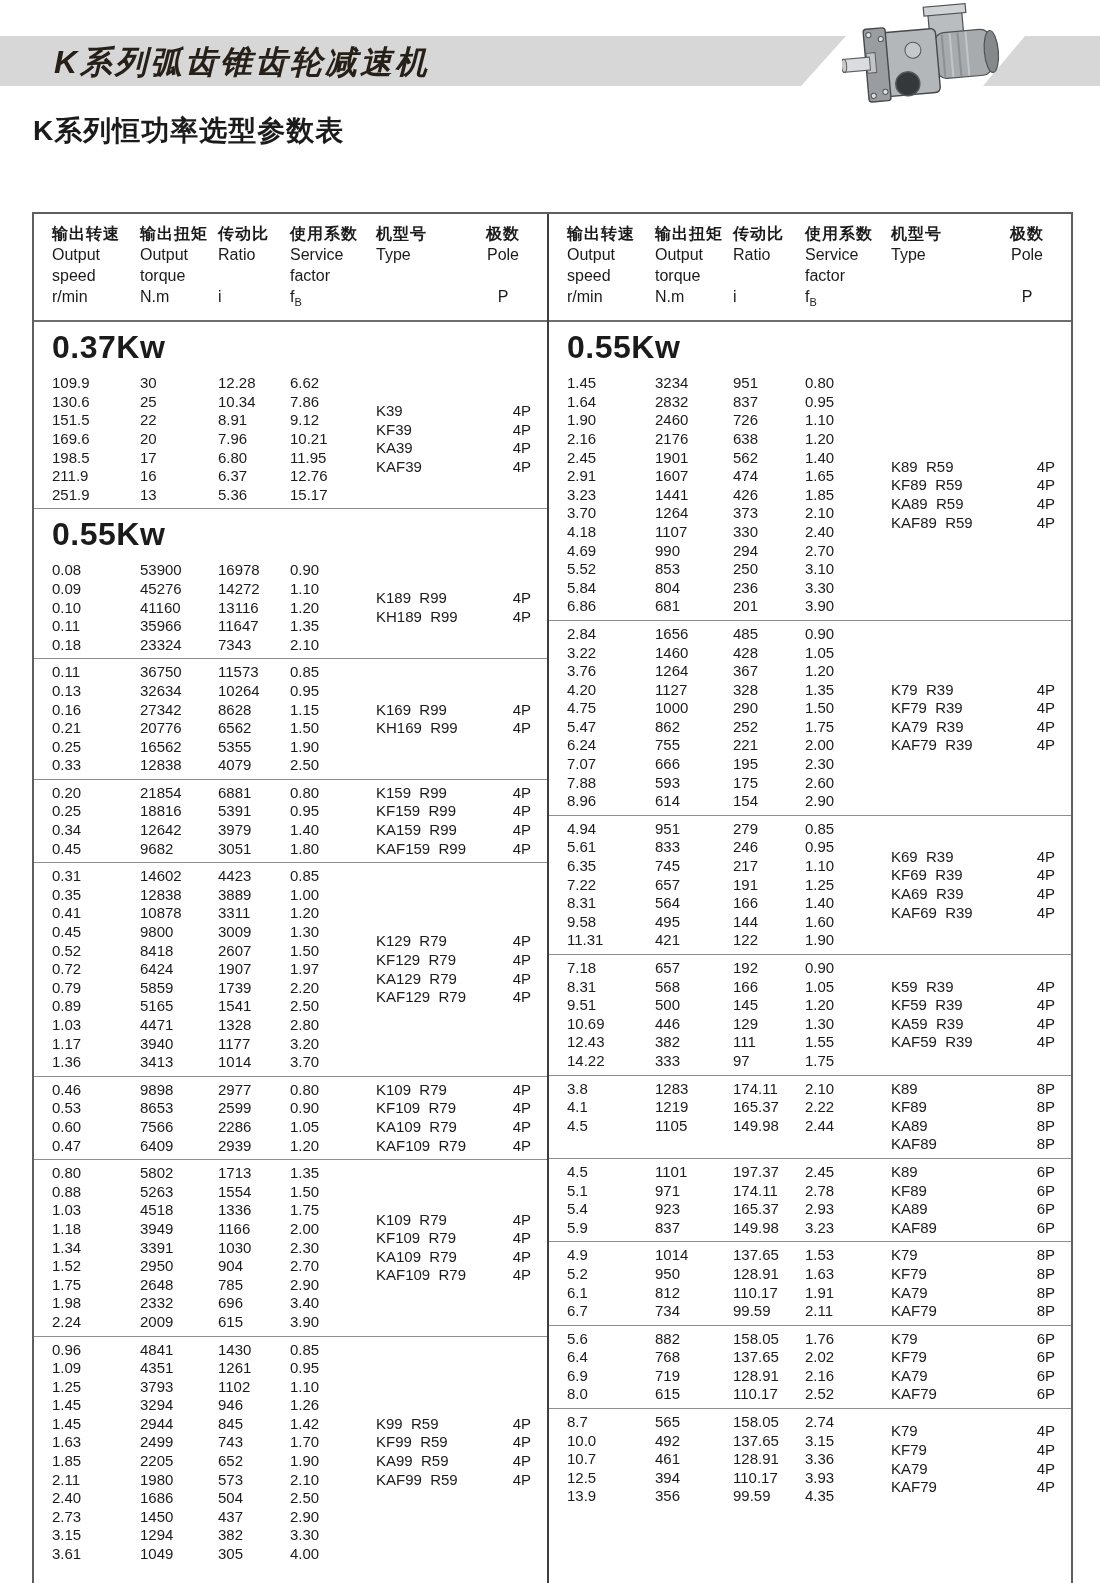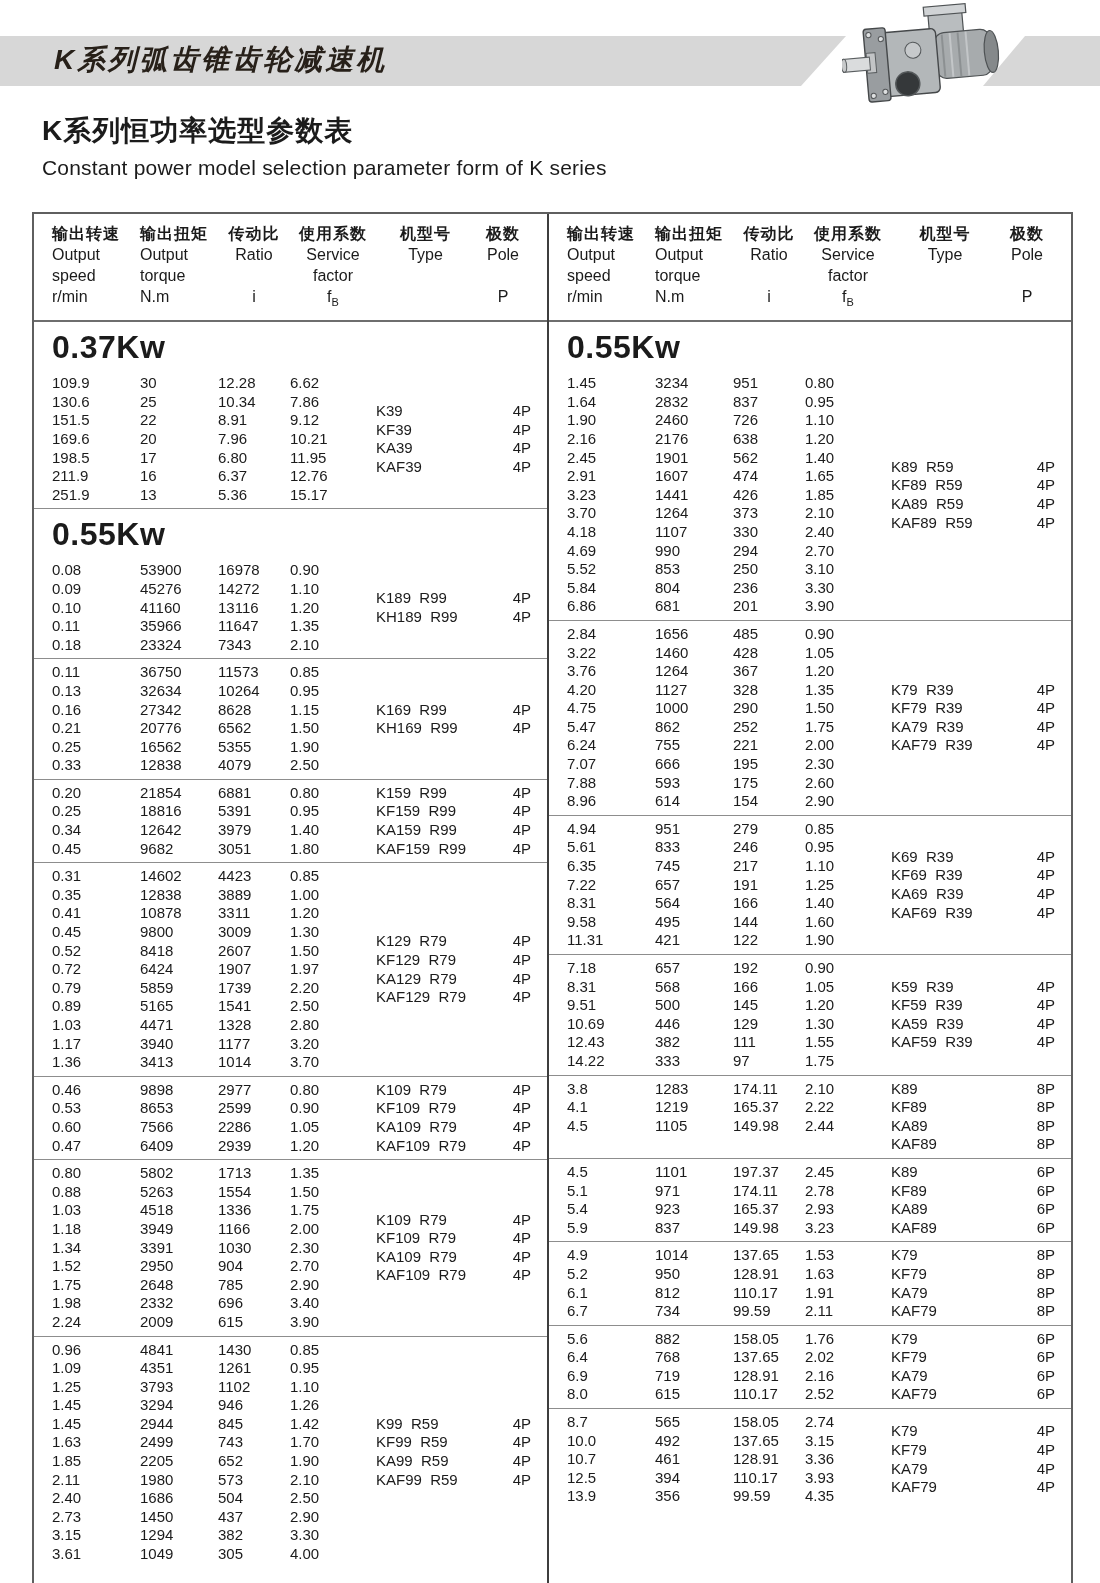--- a/index.html
+++ b/index.html
@@ -7,39 +7,39 @@
     width:1100px;height:1583px;position:relative;background:#ffffff;
     font-family:"Liberation Sans",sans-serif;color:#1b1b1b;overflow:hidden;
   }
   
   .banner-band{position:absolute;left:0;top:36px;width:846px;height:50px;
     background:var(--banner-gray,#d7d7d7);
     clip-path:polygon(0 0,846px 0,801px 50px,0 50px);}
   .banner-right{position:absolute;top:36px;left:983px;width:117px;height:50px;
     background:var(--banner-gray,#d7d7d7);
     clip-path:polygon(42px 0,117px 0,117px 50px,0 50px);}
-  .banner-title{position:absolute;left:54px;top:41px;font-size:28px;font-weight:bold;
+  .banner-title{position:absolute;left:54px;top:41px;font-size:32px;font-weight:bold;
     font-style:italic;letter-spacing:3px;color:#272019;white-space:nowrap;}
   .product{position:absolute;left:842px;top:2px;width:172px;height:115px;}
   
-  .titles{position:absolute;left:42px;top:112px;}
+  .titles{position:absolute;left:33px;top:112px;}
   .title-zh{font-size:28px;font-weight:bold;letter-spacing:1px;}
   .title-en{font-size:21px;margin-top:6px;letter-spacing:0.2px;}
   
   .ptable{position:absolute;left:32px;top:212px;width:1041px;min-height:1347px;
     border:2px solid var(--table-border,#5f5f5f);display:flex;align-items:stretch;
     box-sizing:border-box;}
   .half{width:513px;box-sizing:border-box;padding-bottom:40px;}
   .half.right{flex:1;border-left:2px solid var(--divider,#3e3e3e);}
   .thead{display:grid;grid-template-columns:88px 78px 72px 86px 1fr 56px;
     padding:9px 16px 7px 18px;border-bottom:2px solid #6e6e6e;
     font-size:16px;line-height:21px;}
   .hcell div{white-space:nowrap;}
   .hzh{font-weight:bold;letter-spacing:1px;}
-  .hcell.center{text-align:center;}
+  .hcell.center{text-align:left;}
   .hcell.rightal{text-align:center;}
   .hcell sub{font-size:11px;}
   .power{font-size:32px;font-weight:bold;padding:7px 0 4px 18px;letter-spacing:0.5px;}
   .group{display:flex;padding:4px 0;}
   .sep{border-top:1px solid var(--separator,#8d8d8d);}
   .rows{width:342px;box-sizing:border-box;padding-left:18px;}
   .row{display:grid;grid-template-columns:88px 78px 72px 86px;
     font-size:15px;line-height:18.6px;}
   .row span{white-space:pre;}
   .types{flex:1;padding-right:16px;display:flex;flex-direction:column;justify-content:center;}
@@ -79,21 +79,20 @@
     <circle cx="72" cy="47" r="8" fill="#c6c9cb" stroke="#54585a"></circle>
 
     <rect x="25" y="46" width="9" height="20" fill="#c2c4c6" stroke="#5a5e60"></rect>
     <rect x="1" y="50" width="27" height="13" fill="#dadcdd" stroke="#5a5e60"></rect>
     <ellipse cx="2" cy="56.5" rx="2.6" ry="6.5" fill="#c7c9ca" stroke="#5a5e60"></ellipse>
   </g>
 </svg>
 
 <div class="titles">
   <div class="title-zh">K系列恒功率选型参数表</div>
-  <div class="title-en">Constant power model selection parameter form of K series</div>
 </div>
 
 <div class="ptable">
 
   <div class="half" id="half-left">
     <div class="thead">
       <div class="hcell">
         <div class="hzh">输出转速</div>
         <div>Output</div>
         <div>speed</div>

